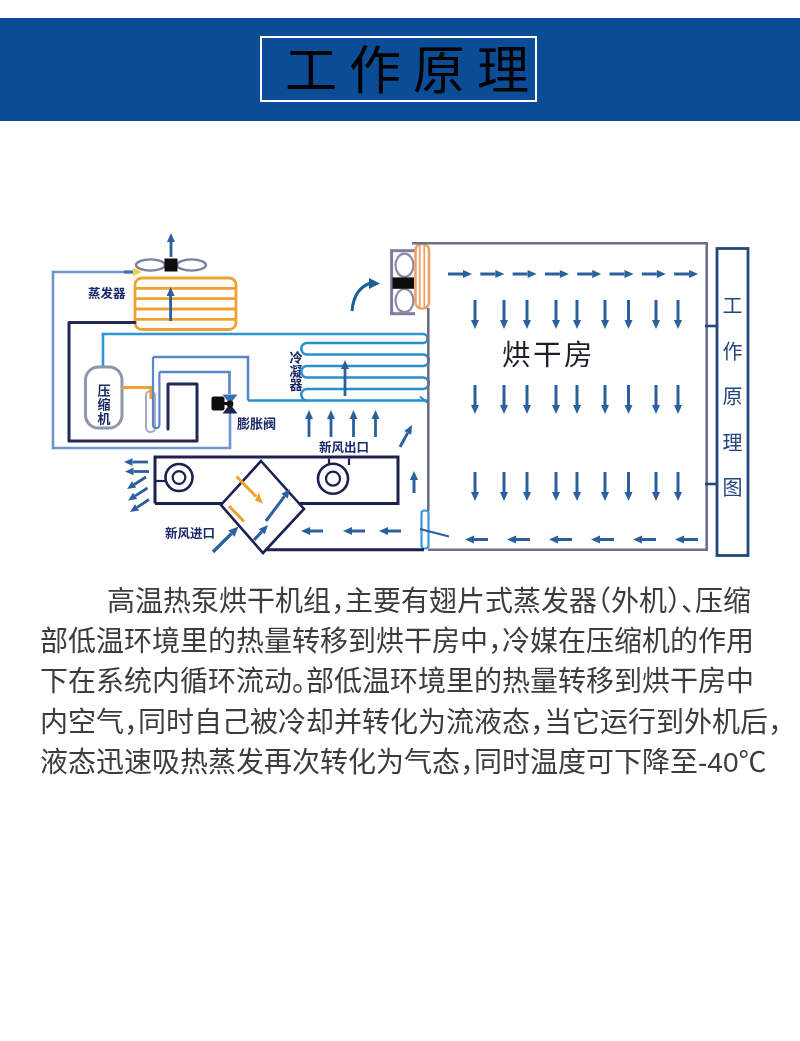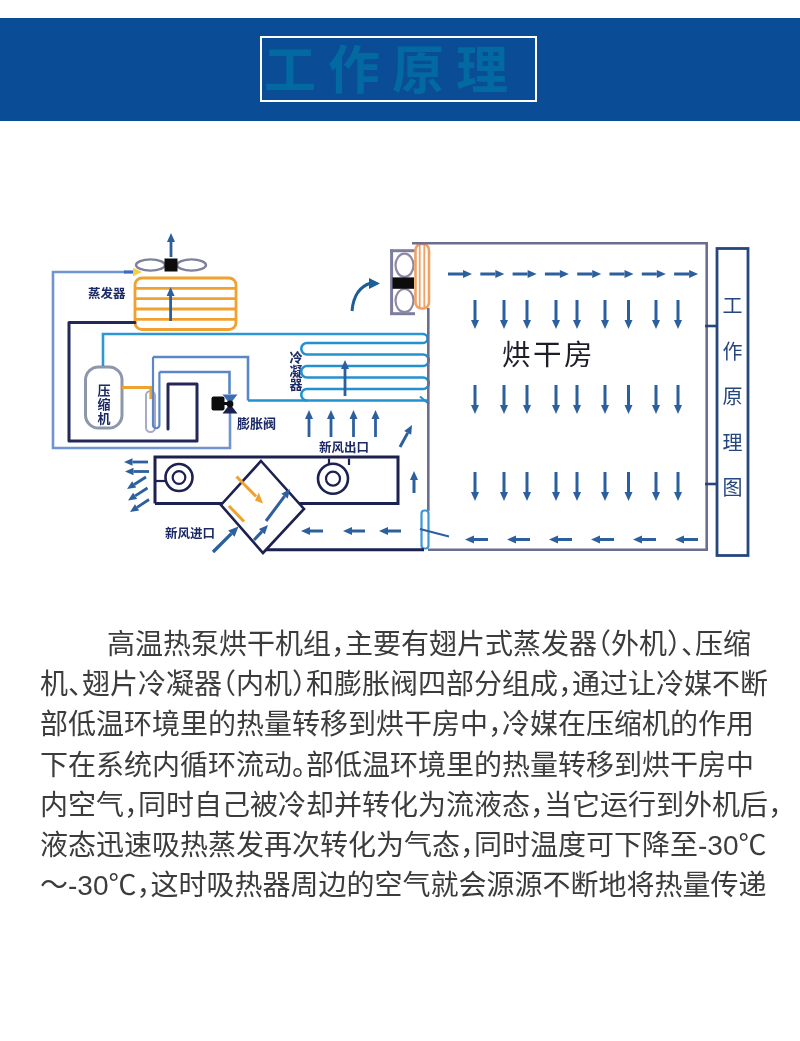--- a/index.html
+++ b/index.html
@@ -4,21 +4,21 @@
 html,body{margin:0;padding:0;background:#ffffff;}
 body{width:800px;height:1041px;position:relative;font-family:"Liberation Sans","Noto Sans CJK SC",sans-serif;}
 .abs{position:absolute;}
 </style></head>
 <body>
 
 <div class="abs" style="left:0;top:18px;width:800px;height:103px;background:#0a4c96;"></div>
 
 <div class="abs" style="left:260px;top:36px;width:273px;height:62px;border:2px solid #ffffff;"></div>
 
-<div class="abs" style="left:264px;top:43px;width:277px;height:56px;color:#0369a1;font-size:52px;font-weight:700;letter-spacing:12px;text-align:left;line-height:57px;white-space:nowrap;">工作原理</div>
+<div class="abs" style="left:264px;top:43px;width:277px;height:56px;color:#000000;font-size:52px;font-weight:400;letter-spacing:12px;text-align:right;line-height:57px;white-space:nowrap;">工作原理</div>
 
 <svg class="abs" style="left:0;top:0;" width="800" height="580" viewBox="0 0 800 580">
 
 <g>
 <ellipse cx="150.5" cy="265" rx="14.5" ry="5.6" fill="#ffffff" stroke="#7d819b" stroke-width="2.4"></ellipse>
 <ellipse cx="191.5" cy="265" rx="14.5" ry="5.6" fill="#ffffff" stroke="#7d819b" stroke-width="2.4"></ellipse>
 <rect x="164.5" y="258.5" width="13" height="13" fill="#0c0c0c"></rect>
 </g>
 
 <g>
@@ -343,20 +343,18 @@
       <polygon points="125.0,471.5 133.5,475.2 133.5,467.8" fill="#2c5f9e"></polygon>
 <line x1="146.0" y1="477.0" x2="134.2" y2="484.5" stroke="#2c5f9e" stroke-width="2.8"></line>
       <polygon points="127.0,489.0 136.2,487.6 132.2,481.3" fill="#2c5f9e"></polygon>
 <line x1="147.5" y1="488.0" x2="135.2" y2="495.9" stroke="#2c5f9e" stroke-width="2.8"></line>
       <polygon points="128.0,500.5 137.2,499.1 133.1,492.8" fill="#2c5f9e"></polygon>
 <line x1="149.0" y1="499.5" x2="137.1" y2="507.3" stroke="#2c5f9e" stroke-width="2.8"></line>
       <polygon points="130.0,512.0 139.2,510.5 135.0,504.2" fill="#2c5f9e"></polygon>
 </g>
 </svg>
 
-<div class="abs" style="left:40px;top:625px;width:760px;font-size:28px;line-height:40.2px;color:#3c3c3c;letter-spacing:0px;white-space:nowrap;font-feature-settings:'halt' 1;">
+<div class="abs" style="left:40px;top:582px;width:760px;font-size:28px;line-height:40.2px;color:#3c3c3c;letter-spacing:0px;white-space:nowrap;font-feature-settings:'halt' 1;">
 <div style="text-indent:67px;">高温热泵烘干机组，主要有翅片式蒸发器（外机）、压缩</div>
-<div style="">机、翅片冷凝器（内机）和膨胀阀四部分组成，通过让冷媒不断</div>
 <div style="">部低温环境里的热量转移到烘干房中，冷媒在压缩机的作用</div>
 <div style="">下在系统内循环流动。部低温环境里的热量转移到烘干房中</div>
 <div style="">内空气，同时自己被冷却并转化为流液态，当它运行到外机后，</div>
-<div style="">液态迅速吸热蒸发再次转化为气态，同时温度可下降至-30℃</div>
-<div style="">～-30℃，这时吸热器周边的空气就会源源不断地将热量传递</div>
+<div style="">液态迅速吸热蒸发再次转化为气态，同时温度可下降至-40℃</div>
 </div>
 </body></html>

